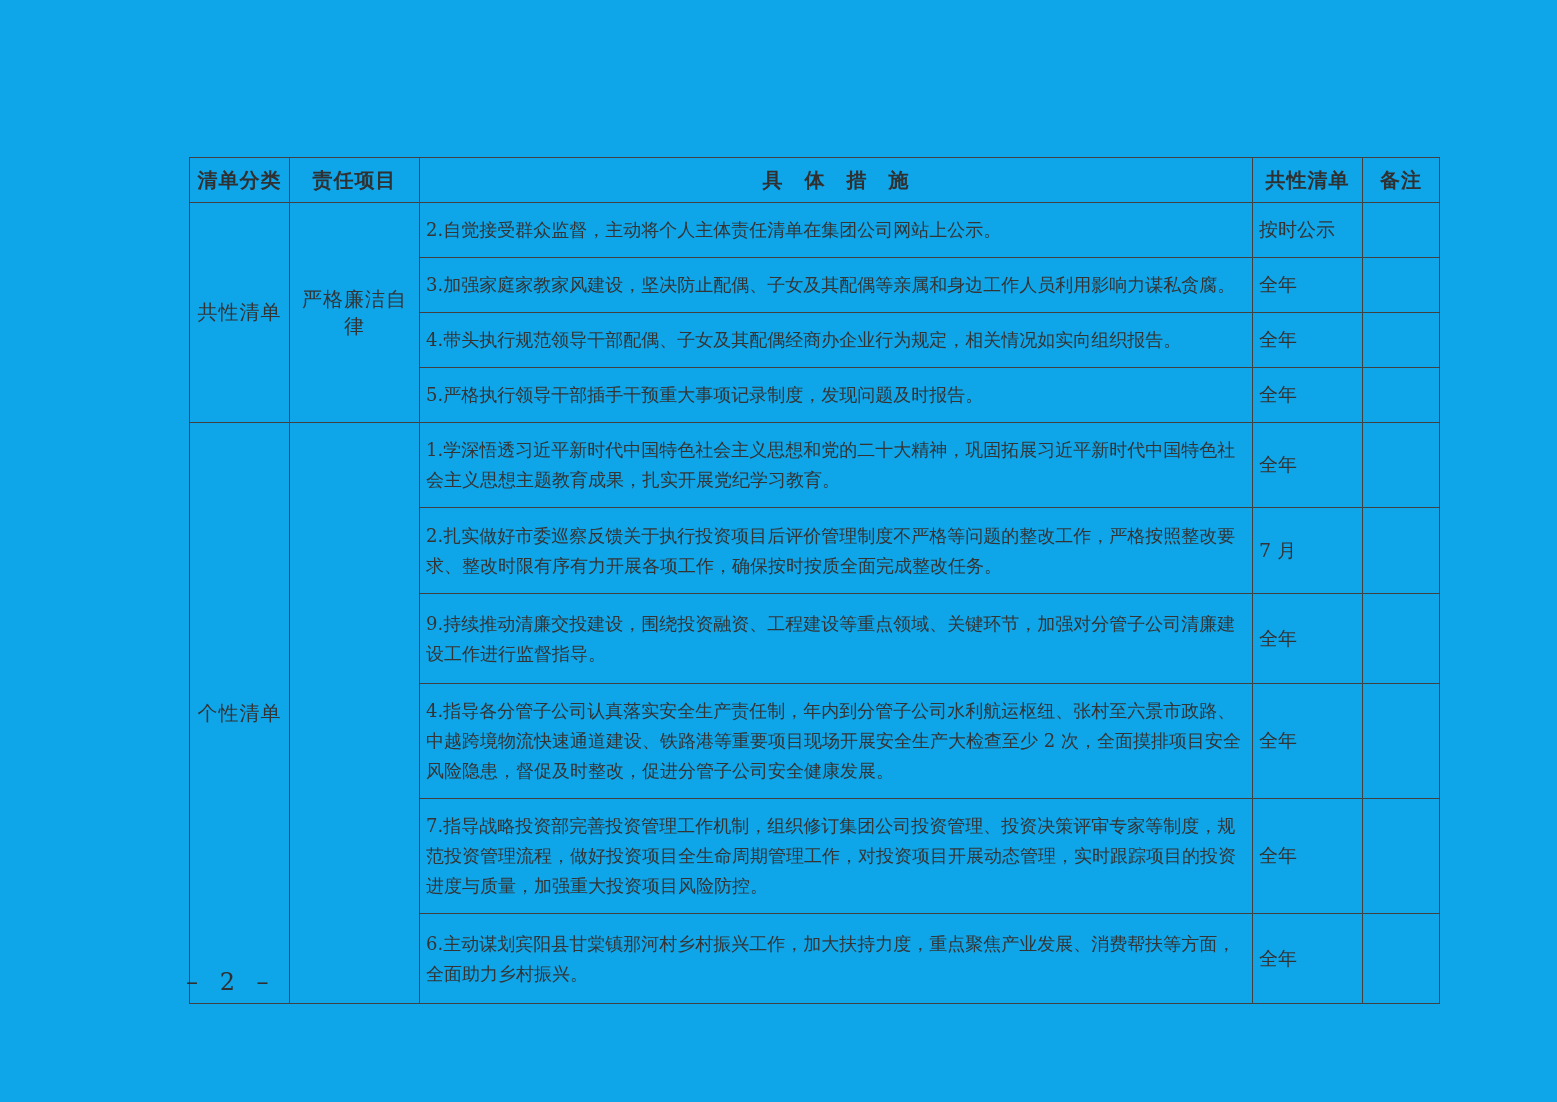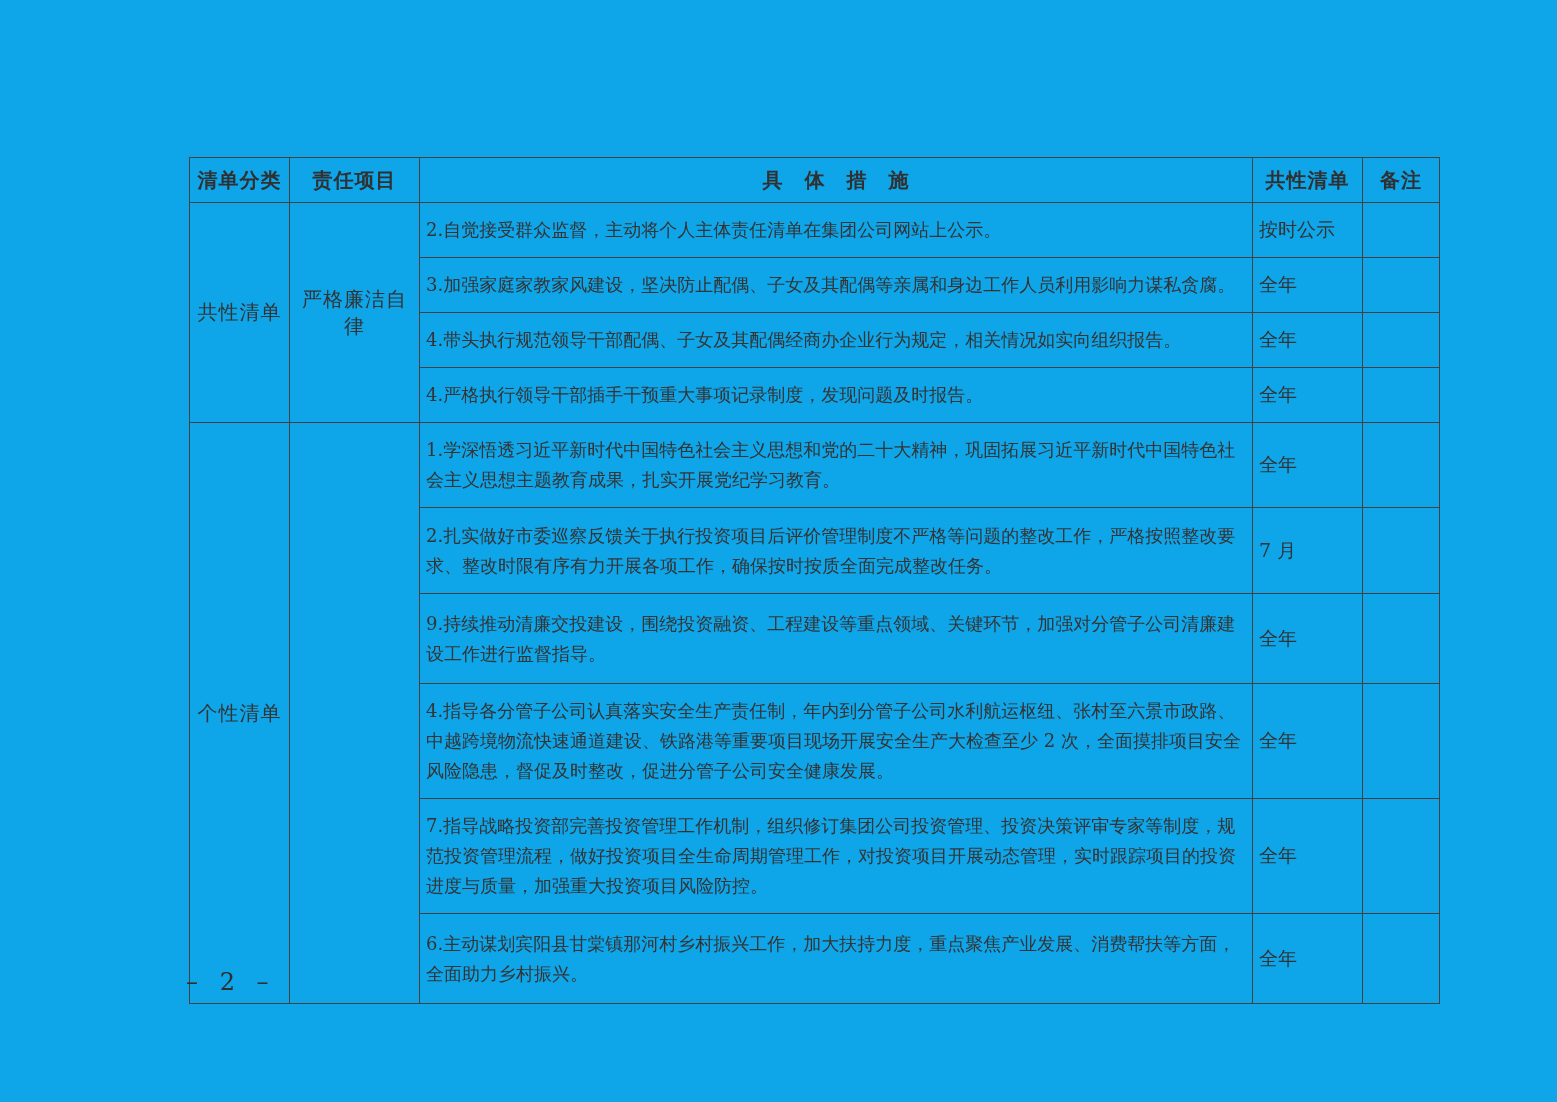--- a/index.html
+++ b/index.html
@@ -105,21 +105,21 @@
         <td class="measure">3.加强家庭家教家风建设，坚决防止配偶、子女及其配偶等亲属和身边工作人员利用影响力谋私贪腐。</td>
         <td class="deadline">全年</td>
         <td class="remark"></td>
       </tr>
       <tr style="height:44px">
         <td class="measure">4.带头执行规范领导干部配偶、子女及其配偶经商办企业行为规定，相关情况如实向组织报告。</td>
         <td class="deadline">全年</td>
         <td class="remark"></td>
       </tr>
       <tr style="height:38px">
-        <td class="measure">4.严格执行领导干部插手干预重大事项记录制度，发现问题及时报告。</td>
+        <td class="measure">5.严格执行领导干部插手干预重大事项记录制度，发现问题及时报告。</td>
         <td class="deadline">全年</td>
         <td class="remark"></td>
       </tr>
 
       <tr style="height:62px">
         <td class="cat" rowspan="6">个性清单</td>
         <td class="proj" rowspan="6"></td>
         <td class="measure">1.学深悟透习近平新时代中国特色社会主义思想和党的二十大精神，巩固拓展习近平新时代中国特色社会主义思想主题教育成果，扎实开展党纪学习教育。</td>
         <td class="deadline">全年</td>
         <td class="remark"></td>

